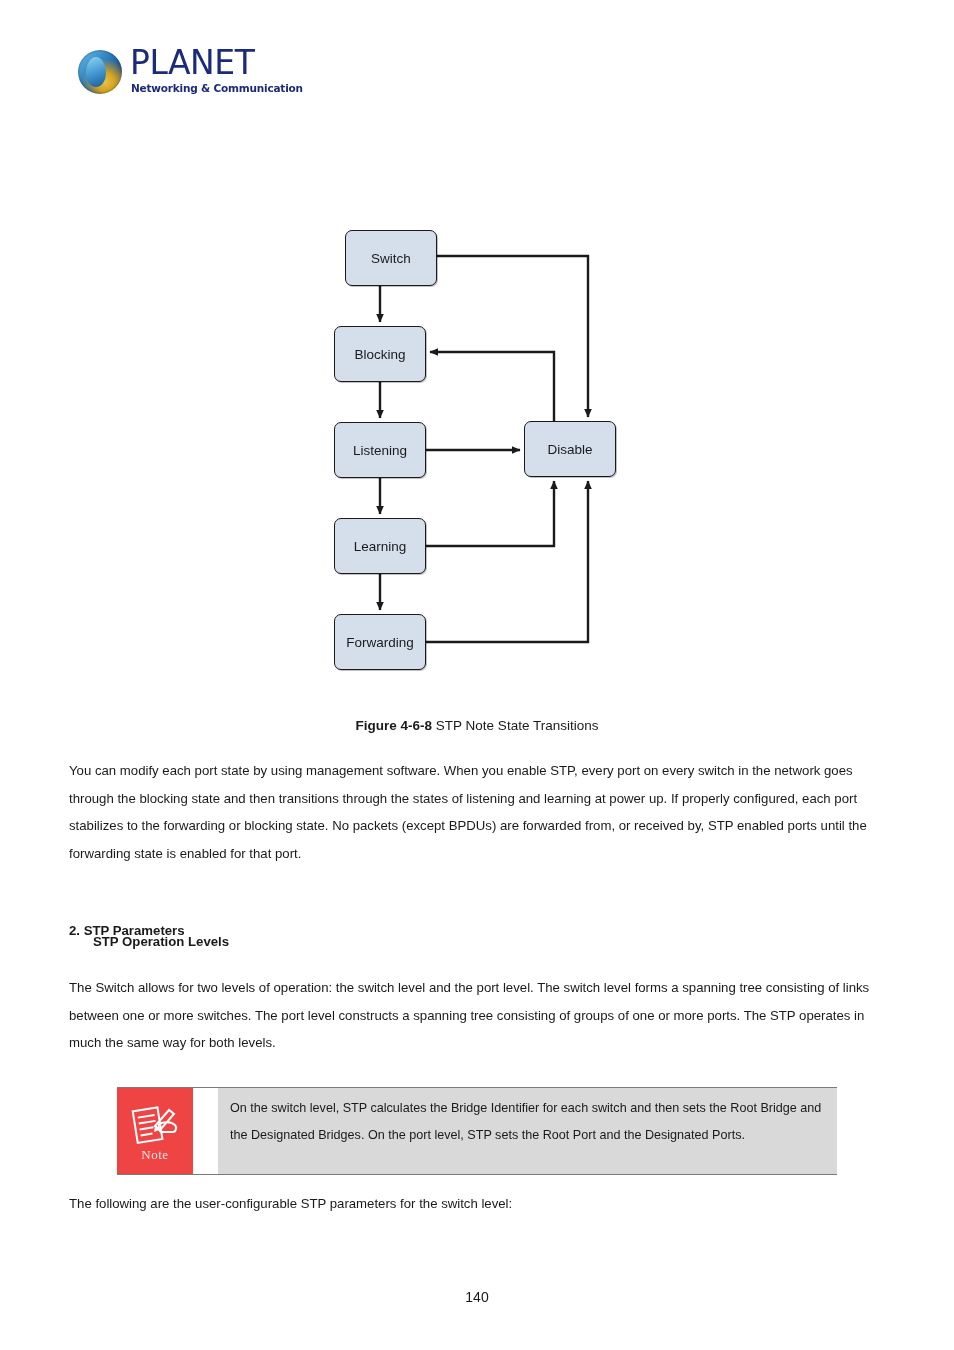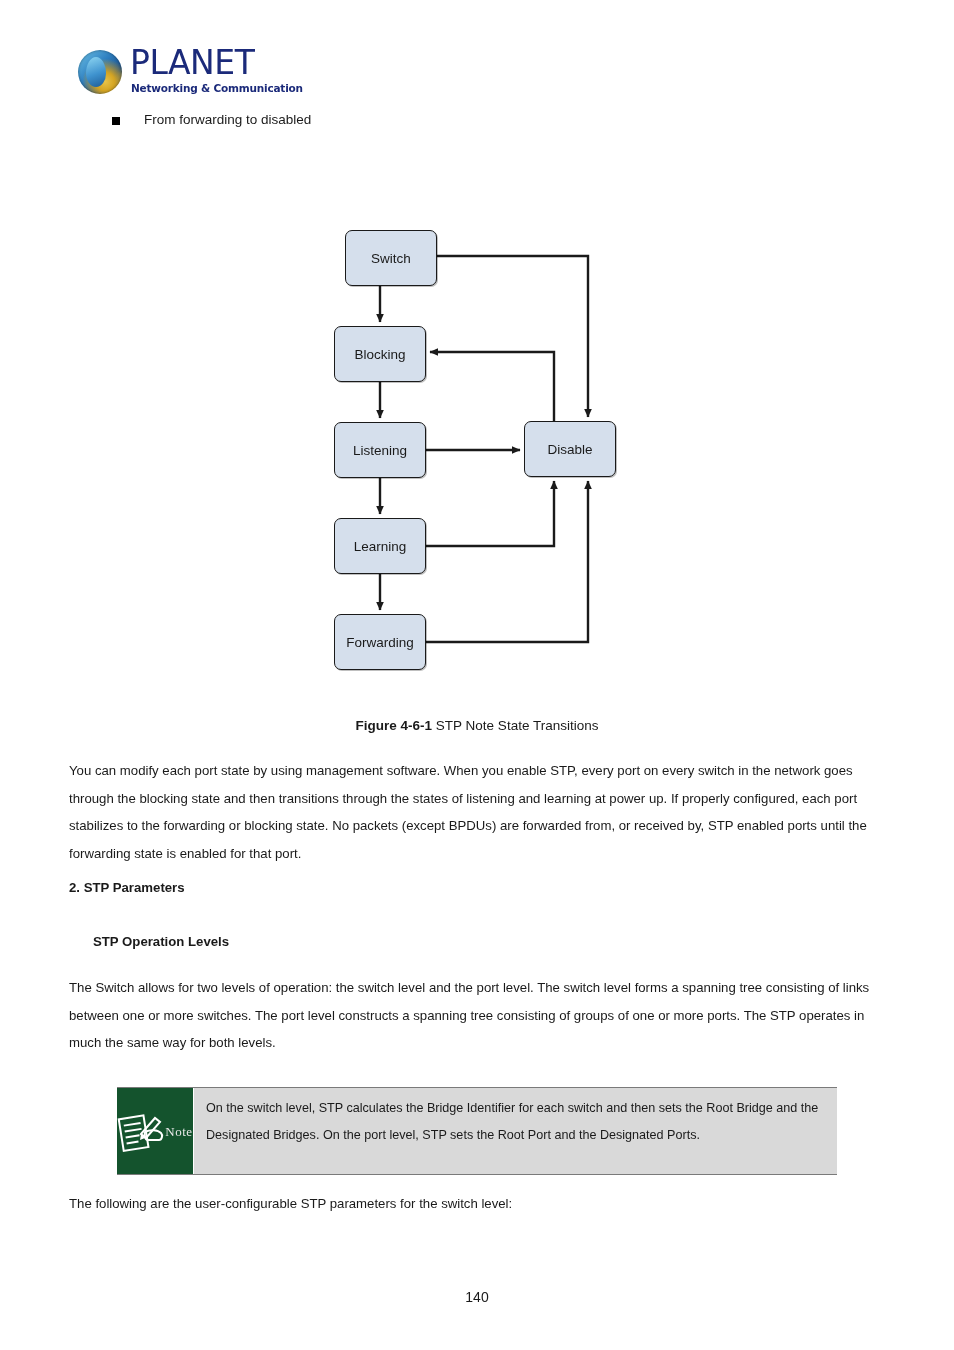--- a/index.html
+++ b/index.html
@@ -157,24 +157,24 @@
     top: 1087px;
     width: 720px;
     height: 88px;
     display: flex;
     border-top: 1px solid #7a7a7a;
     border-bottom: 1px solid #7a7a7a;
   }
   #note-icon-panel {
     width: 76px;
     flex: 0 0 76px;
-    background: #14532d;
+    background: #ef4444;
     position: relative;
     display: flex;
-    flex-direction: row;
+    flex-direction: column;
     align-items: center;
     justify-content: center;
   }
   #note-icon-glyph {
     width: 48px;
     height: 44px;
     position: relative;
     margin-top: 2px;
   }
   #note-icon-label {
@@ -185,20 +185,21 @@
     margin-top: 1px;
   }
   #note-text-panel {
     flex: 1;
     background: #d9d9d9;
     padding: 7px 14px 12px 12px;
     font-size: 12.6px;
     line-height: 27px;
     color: #1a1a1a;
     border-left: 1px solid #ffffff;
+    margin-left: 24px;
   }
 
   
   #page-number {
     position: absolute;
     left: 0;
     top: 1281px;
     width: 954px;
     text-align: center;
     font-size: 14px;
@@ -209,24 +210,20 @@
 </head>
 <body>
 
 <div id="logo-block">
   <div id="logo-globe"></div>
   <div id="logo-word">PLANET</div>
   <div id="logo-tag">Networking &amp; Communication</div>
 </div>
 
 <div id="bullet-list">
-  <div class="bullet-row">
-    <span class="bullet-mark"></span>
-    <span class="bullet-text">From forwarding to disabled</span>
-  </div>
 </div>
 
 <svg id="diagram" viewBox="0 0 954 1350" xmlns="http://www.w3.org/2000/svg">
   <defs>
     <marker id="arrowhead" markerWidth="9" markerHeight="8" refX="8.4" refY="4" orient="auto" markerUnits="userSpaceOnUse">
       <path d="M0,0 L9,4 L0,8 z" fill="#1a1a1a"></path>
     </marker>
   </defs>
   <g stroke="#1a1a1a" stroke-width="2.4" fill="none" marker-end="url(#arrowhead)">
 
@@ -260,26 +257,26 @@
   <span>Learning</span>
 </div>
 <div class="node-box" style="left:334px;top:614px;width:92px;height:56px;">
   <span>Forwarding</span>
 </div>
 <div class="node-box" style="left:524px;top:421px;width:92px;height:56px;">
   <span>Disable</span>
 </div>
 
 <div id="figure-caption">
-  <b>Figure 4-6-1</b><span> STP Note State Transitions</span>
+  <b>Figure 4-6-8</b><span> STP Note State Transitions</span>
 </div>
 
 <div class="para" style="top:757px;">You can modify each port state by using management software. When you enable STP, every port on every switch in the network goes through the blocking state and then transitions through the states of listening and learning at power up. If properly configured, each port stabilizes to the forwarding or blocking state. No packets (except BPDUs) are forwarded from, or received by, STP enabled ports until the forwarding state is enabled for that port.</div>
 
-<div class="heading" style="top:878px;">2. STP Parameters</div>
+<div class="heading" style="top:921px;">2. STP Parameters</div>
 <div class="heading" style="top:932px;margin-left:24px;">STP Operation Levels</div>
 
 <div class="para" style="top:974px;">The Switch allows for two levels of operation: the switch level and the port level. The switch level forms a spanning tree consisting of links between one or more switches. The port level constructs a spanning tree consisting of groups of one or more ports. The STP operates in much the same way for both levels.</div>
 
 <div id="note-box">
   <div id="note-icon-panel">
     <div id="note-icon-glyph">
       <svg viewBox="0 0 48 44" width="48" height="44" xmlns="http://www.w3.org/2000/svg">
         <g transform="rotate(-9 24 22)">
           <rect x="4" y="6" width="25" height="32" fill="none" stroke="#ffffff" stroke-width="2"></rect>

